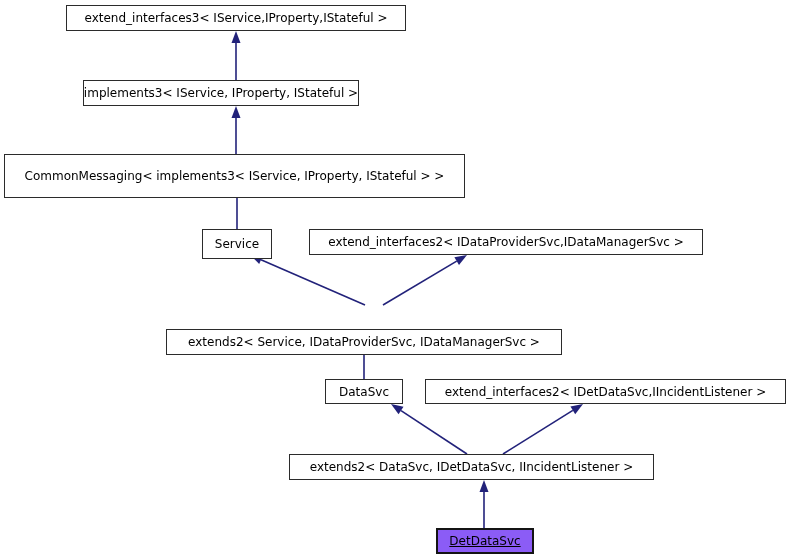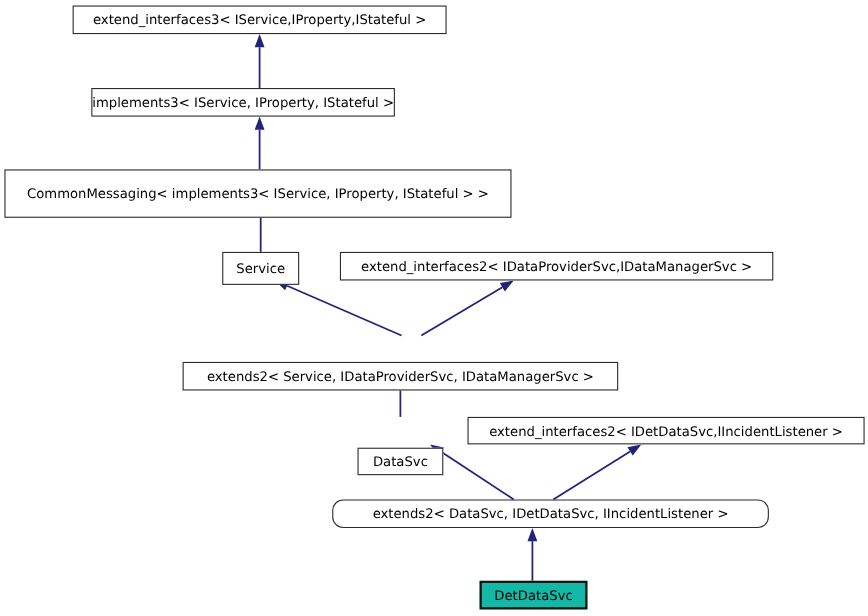--- a/index.html
+++ b/index.html
@@ -30,22 +30,23 @@
     color: #000000;
     font-size: 12px;
     line-height: 1;
     display: flex;
     align-items: center;
     justify-content: center;
     white-space: nowrap;
     cursor: pointer;
   }
   .class-node.highlighted {
-    background: #14b8a6;
+    background: #8b5cf6;
     border: 2px solid #141414;
+    text-decoration: underline;
   }
 </style>
 </head>
 <body>
 
 <div id="diagram">
   <svg id="edges-layer" xmlns="http://www.w3.org/2000/svg" width="789" height="560" viewBox="0 0 789 560">
       <line x1="236" y1="80" x2="236" y2="43" stroke="#22227a" stroke-width="1.6"></line>
       <polygon points="236,31 240.5,43 231.5,43" fill="#22227a"></polygon>
       <line x1="236" y1="154" x2="236" y2="118" stroke="#22227a" stroke-width="1.6"></line>
@@ -65,18 +66,18 @@
       <line x1="484" y1="528" x2="484" y2="492" stroke="#22227a" stroke-width="1.6"></line>
       <polygon points="484,480 488.5,492 479.5,492" fill="#22227a"></polygon>
     </svg>
   <div id="nodes-layer">
       <div class="class-node" style="left: 66px; top: 5px; width: 340px; height: 26px;">extend_interfaces3&lt; IService,IProperty,IStateful &gt;</div>
       <div class="class-node" style="left: 83px; top: 80px; width: 276px; height: 26px;">implements3&lt; IService, IProperty, IStateful &gt;</div>
       <div class="class-node" style="left: 4px; top: 154px; width: 461px; height: 44px;">CommonMessaging&lt; implements3&lt; IService, IProperty, IStateful &gt; &gt;</div>
       <div class="class-node" style="left: 202px; top: 229px; width: 70px; height: 30px;">Service</div>
       <div class="class-node" style="left: 293px; top: 229px; width: 394px; height: 26px; margin-left: 16px;">extend_interfaces2&lt; IDataProviderSvc,IDataManagerSvc &gt;</div>
       <div class="class-node" style="left: 166px; top: 305px; width: 396px; height: 26px; margin-top: 24px;">extends2&lt; Service, IDataProviderSvc, IDataManagerSvc &gt;</div>
-      <div class="class-node" style="left: 325px; top: 379px; width: 78px; height: 25px; margin-top: 28px;">DataSvc</div>
+      <div class="class-node" style="left: 325px; top: 379px; width: 78px; height: 25px;">DataSvc</div>
       <div class="class-node" style="left: 425px; top: 379px; width: 361px; height: 25px;">extend_interfaces2&lt; IDetDataSvc,IIncidentListener &gt;</div>
-      <div class="class-node" style="left: 302px; top: 454px; width: 397px; height: 26px; border-radius: 10px;">extends2&lt; DataSvc, IDetDataSvc, IIncidentListener &gt;</div>
+      <div class="class-node" style="left: 289px; top: 454px; width: 365px; height: 26px;">extends2&lt; DataSvc, IDetDataSvc, IIncidentListener &gt;</div>
       <div class="class-node highlighted" style="left: 436px; top: 528px; width: 98px; height: 26px;">DetDataSvc</div>
     </div>
 </div>
 
 </body></html>

